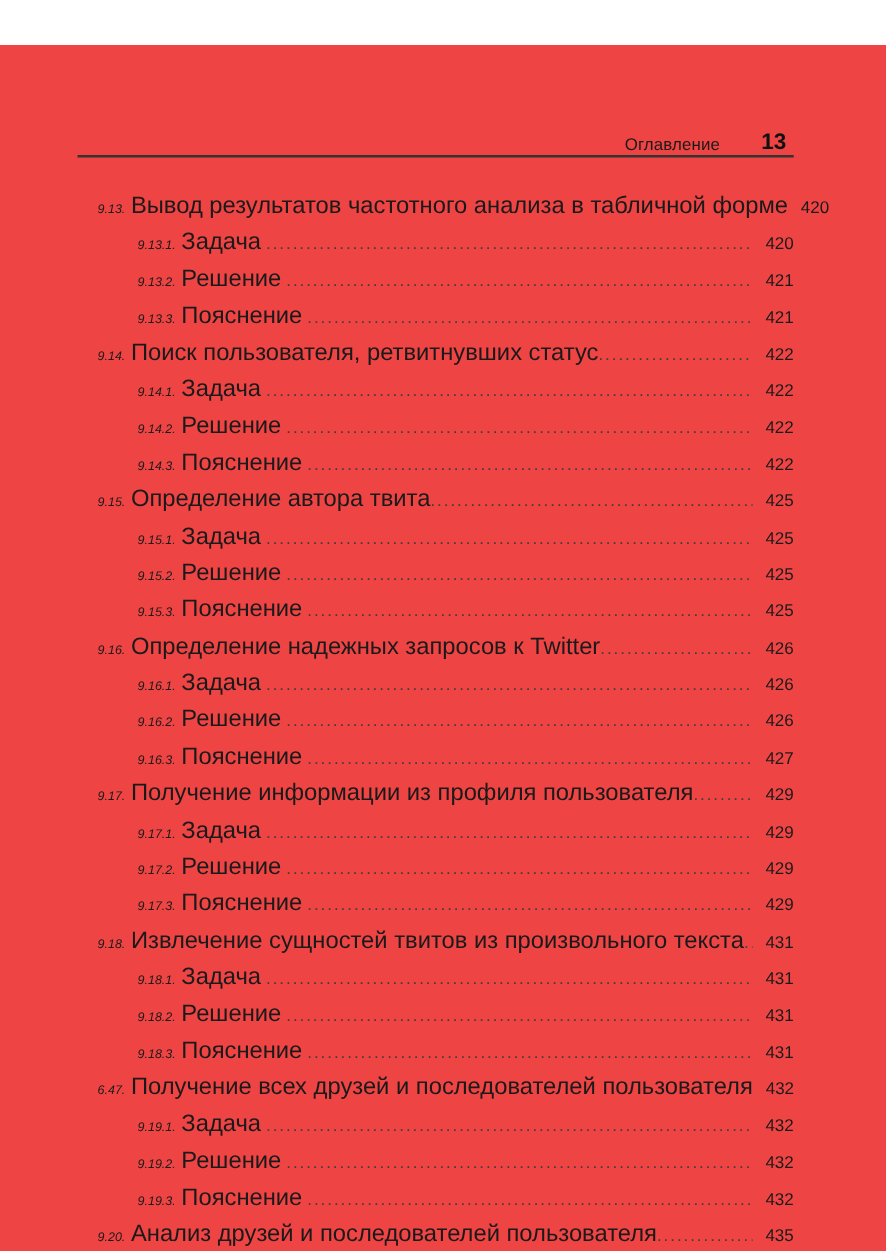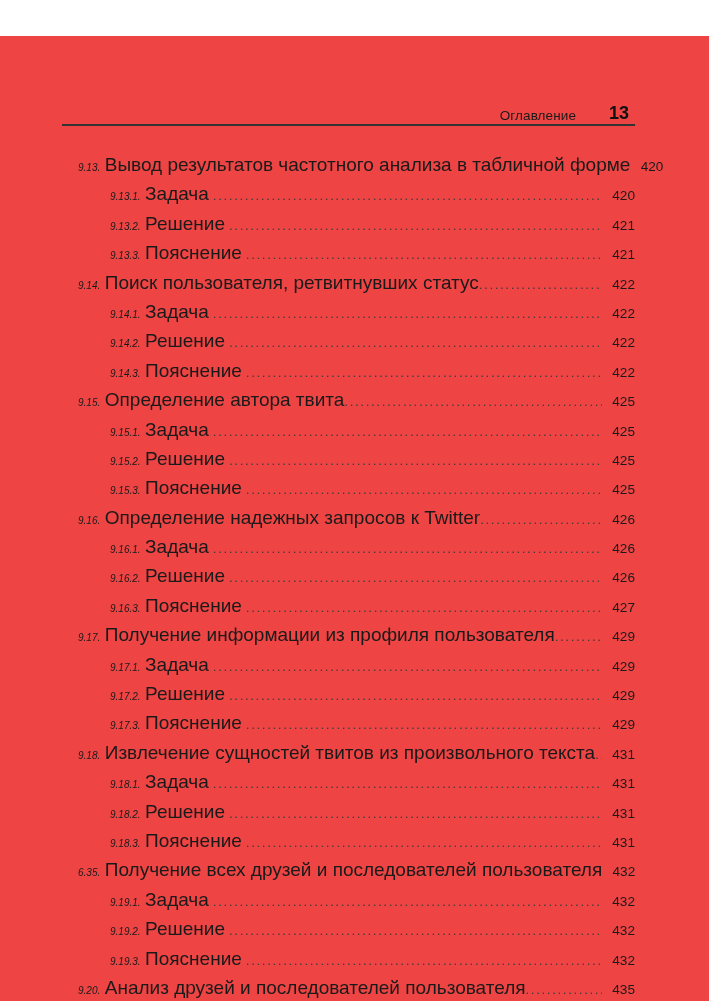--- a/index.html
+++ b/index.html
@@ -286,21 +286,21 @@
         <span class="leader"></span>
         <span class="pageno">431</span>
       </div>
       <div class="toc-entry level-2">
         <span class="num">9.18.3.</span>
         <span class="title">Пояснение</span>
         <span class="leader"></span>
         <span class="pageno">431</span>
       </div>
       <div class="toc-entry level-1">
-        <span class="num">6.35.</span>
+        <span class="num">6.47.</span>
         <span class="title">Получение всех друзей и последователей пользователя</span>
         <span class="leader"></span>
         <span class="pageno">432</span>
       </div>
       <div class="toc-entry level-2">
         <span class="num">9.19.1.</span>
         <span class="title">Задача</span>
         <span class="leader"></span>
         <span class="pageno">432</span>
       </div>

